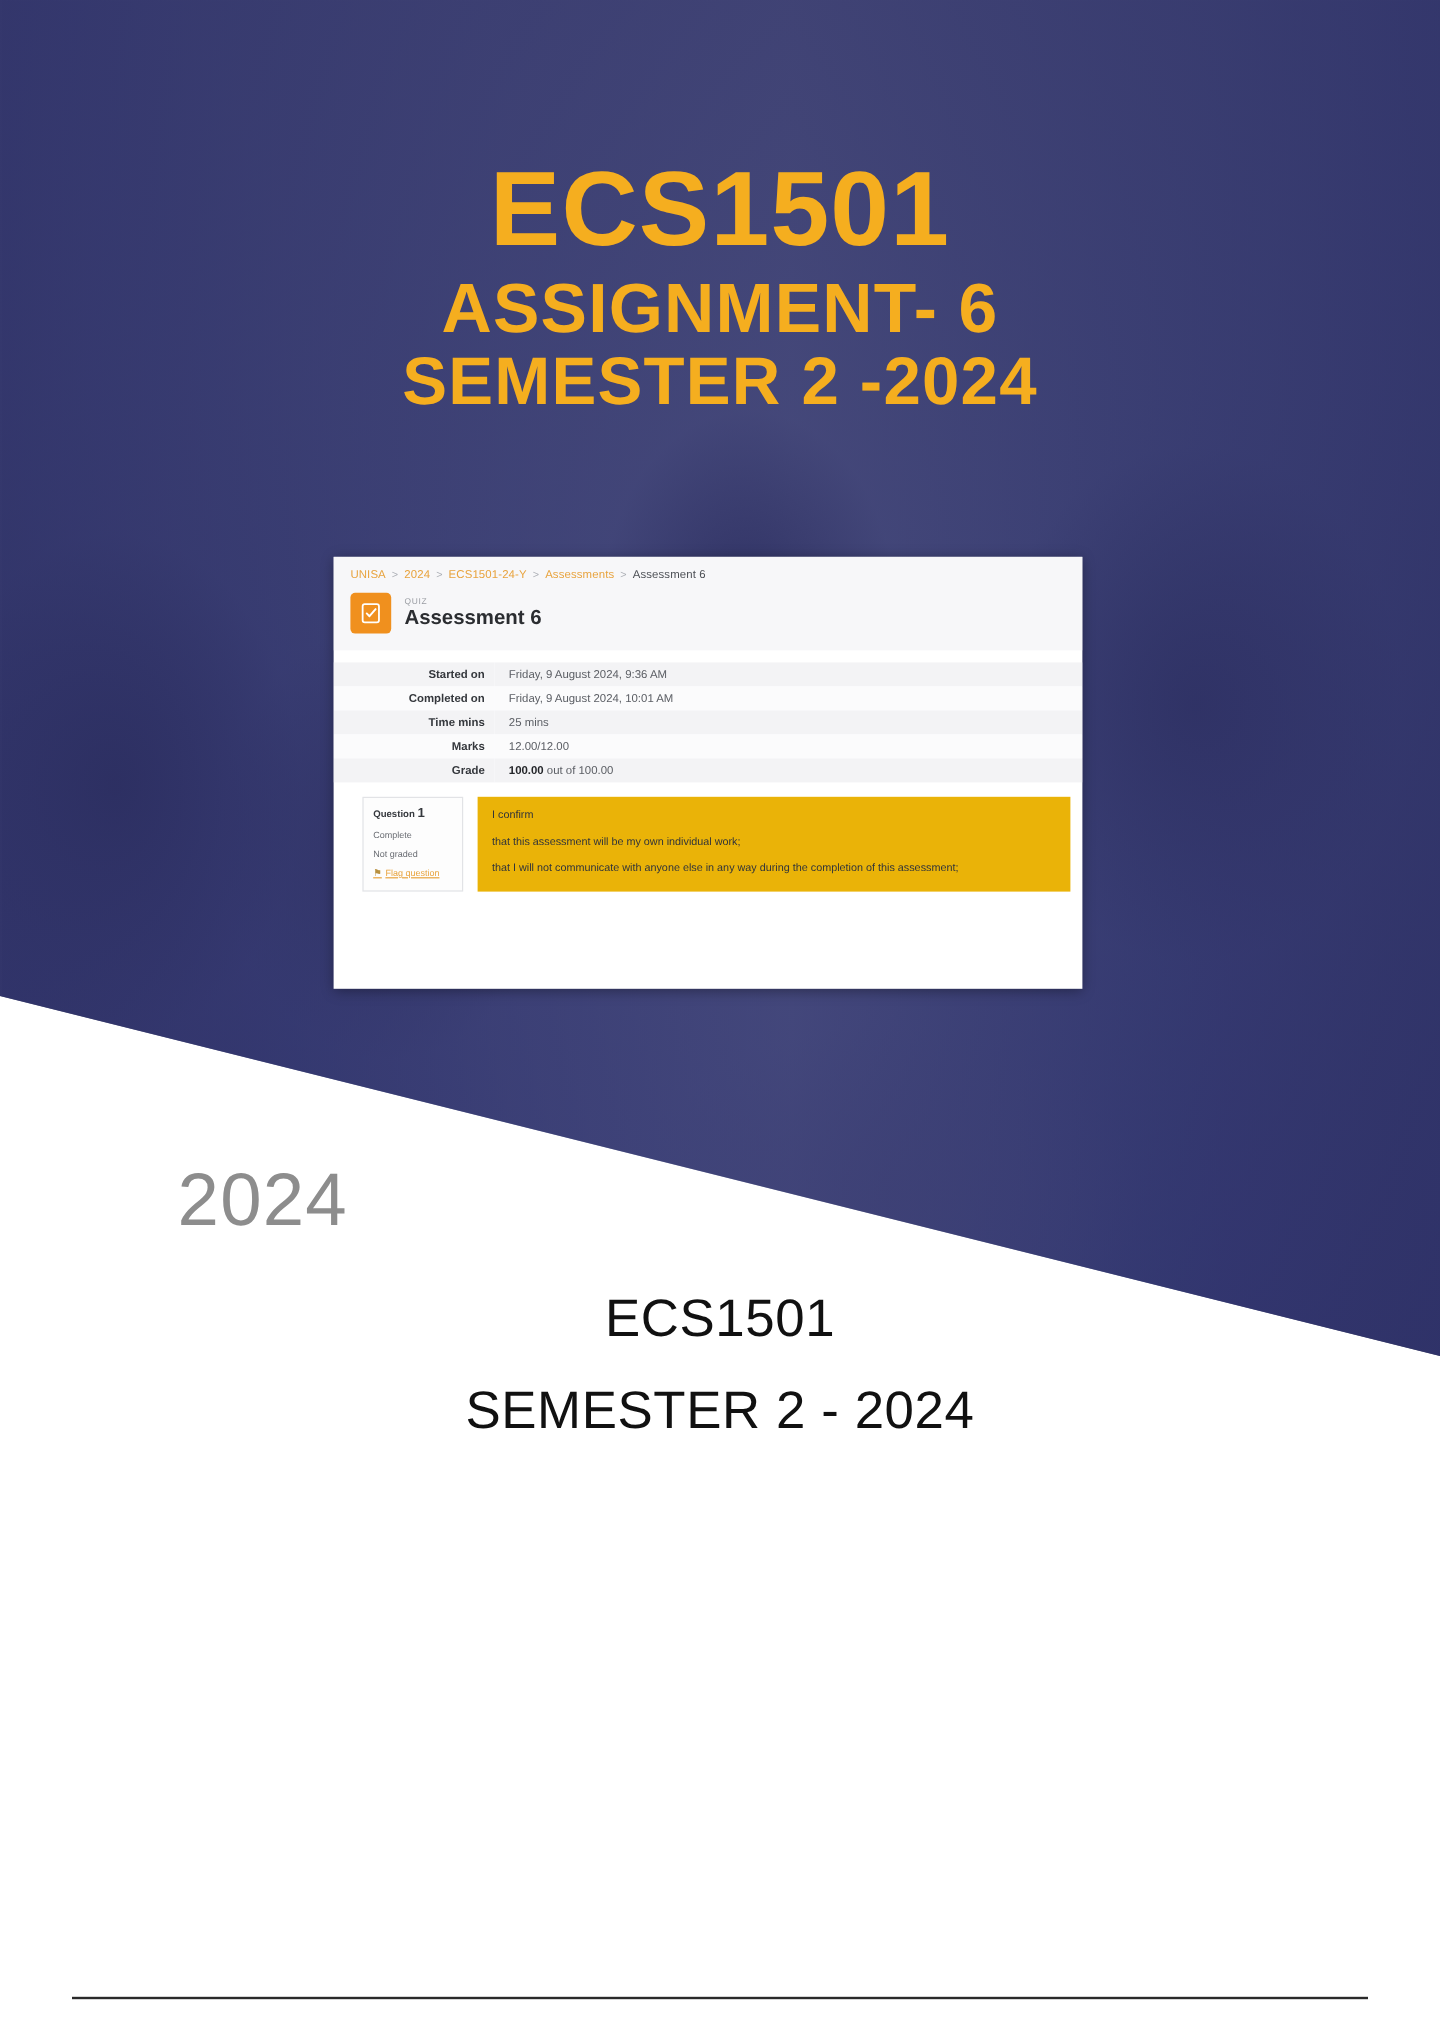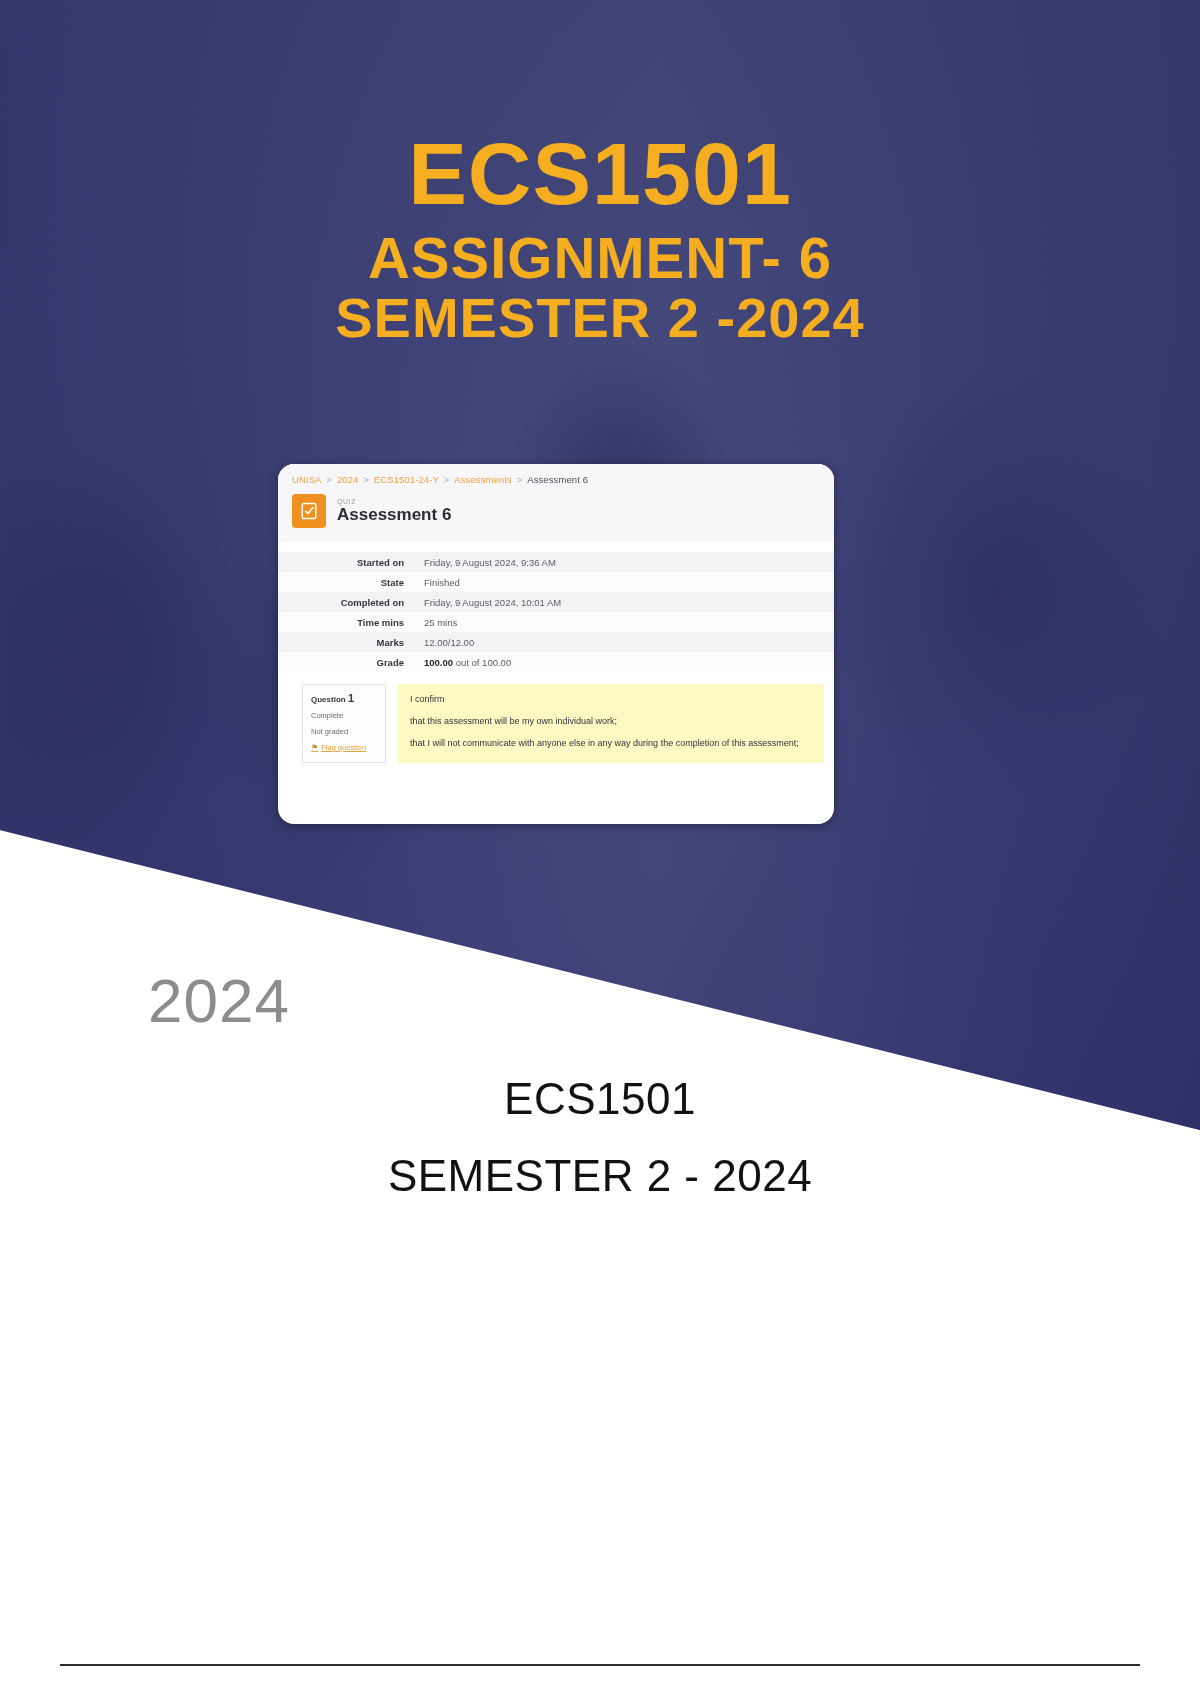--- a/index.html
+++ b/index.html
@@ -87,28 +87,27 @@
     color: #f5ae1f;
     letter-spacing: 1px;
     line-height: 1.05;
   }
 
   
   .shot {
     position: absolute;
     left: 278px;
     top: 464px;
-    width: 556px;
+    width: 624px;
     height: 360px;
     background: #ffffff;
     overflow: hidden;
     box-shadow: 0 2px 10px rgba(0,0,0,0.35);
     z-index: 6;
     filter: blur(0.25px);
-    border-radius: 16px;
   }
   .shot-head {
     background: #f7f7f9;
     padding: 10px 14px 6px 14px;
   }
   .crumbs {
     font-size: 9.5px;
     color: #8a8d93;
     letter-spacing: 0.1px;
     white-space: nowrap;
@@ -208,21 +207,21 @@
     font-size: 7.5px;
     color: #e8a33d;
     text-decoration: underline;
     display: flex;
     align-items: center;
     gap: 3px;
   }
   .q-flag .fi { color: #b8903f; font-size: 8px; }
   .qbody {
     flex: 1;
-    background: #fef9c3;
+    background: #eab308;
     padding: 9px 12px;
     box-sizing: border-box;
   }
   .qbody p {
     margin: 0 0 9px 0;
     font-size: 9px;
     color: #31343a;
     line-height: 1.45;
   }
   .qbody p:last-child { margin-bottom: 0; }
@@ -296,24 +295,20 @@
         </span>
       </div>
     </div>
 
     <div class="shot-body">
       <table class="info-table">
         <tbody>
           <tr>
             <td class="k">Started on</td>
             <td class="v">Friday, 9 August 2024, 9:36 AM</td>
-          </tr>
-          <tr>
-            <td class="k">State</td>
-            <td class="v">Finished</td>
           </tr>
           <tr>
             <td class="k">Completed on</td>
             <td class="v">Friday, 9 August 2024, 10:01 AM</td>
           </tr>
           <tr>
             <td class="k">Time mins</td>
             <td class="v">25 mins</td>
           </tr>
           <tr>

